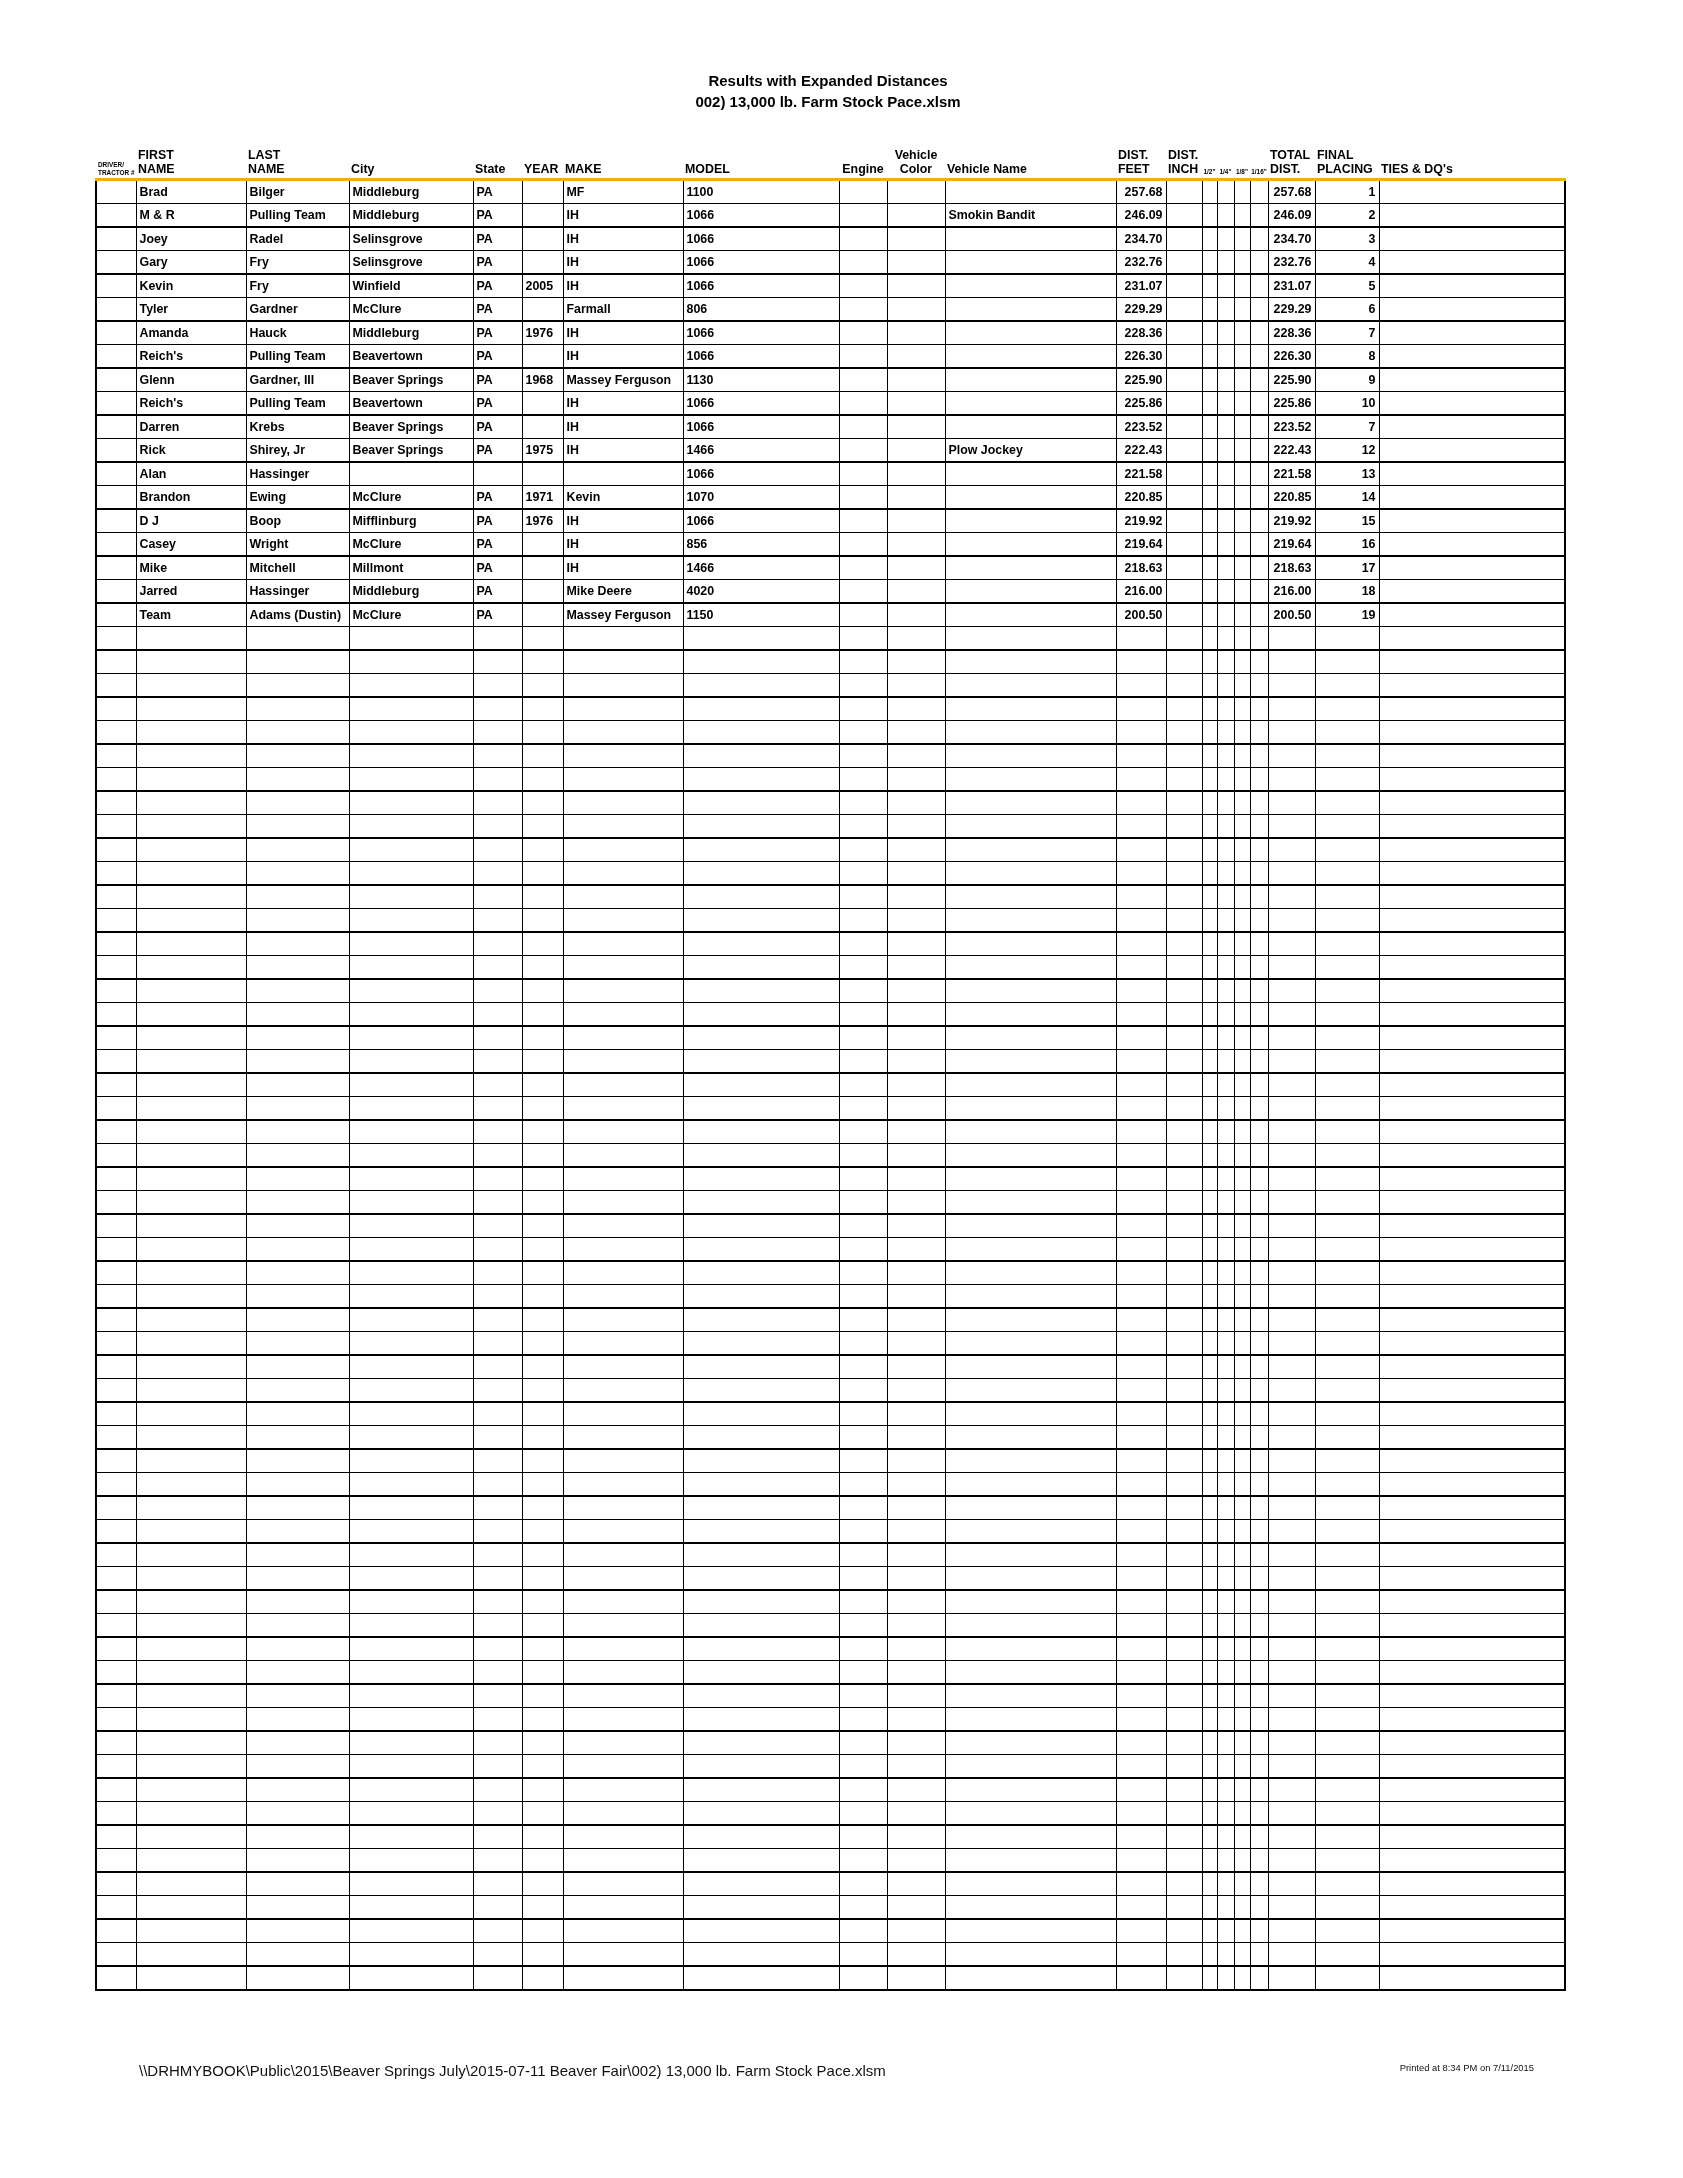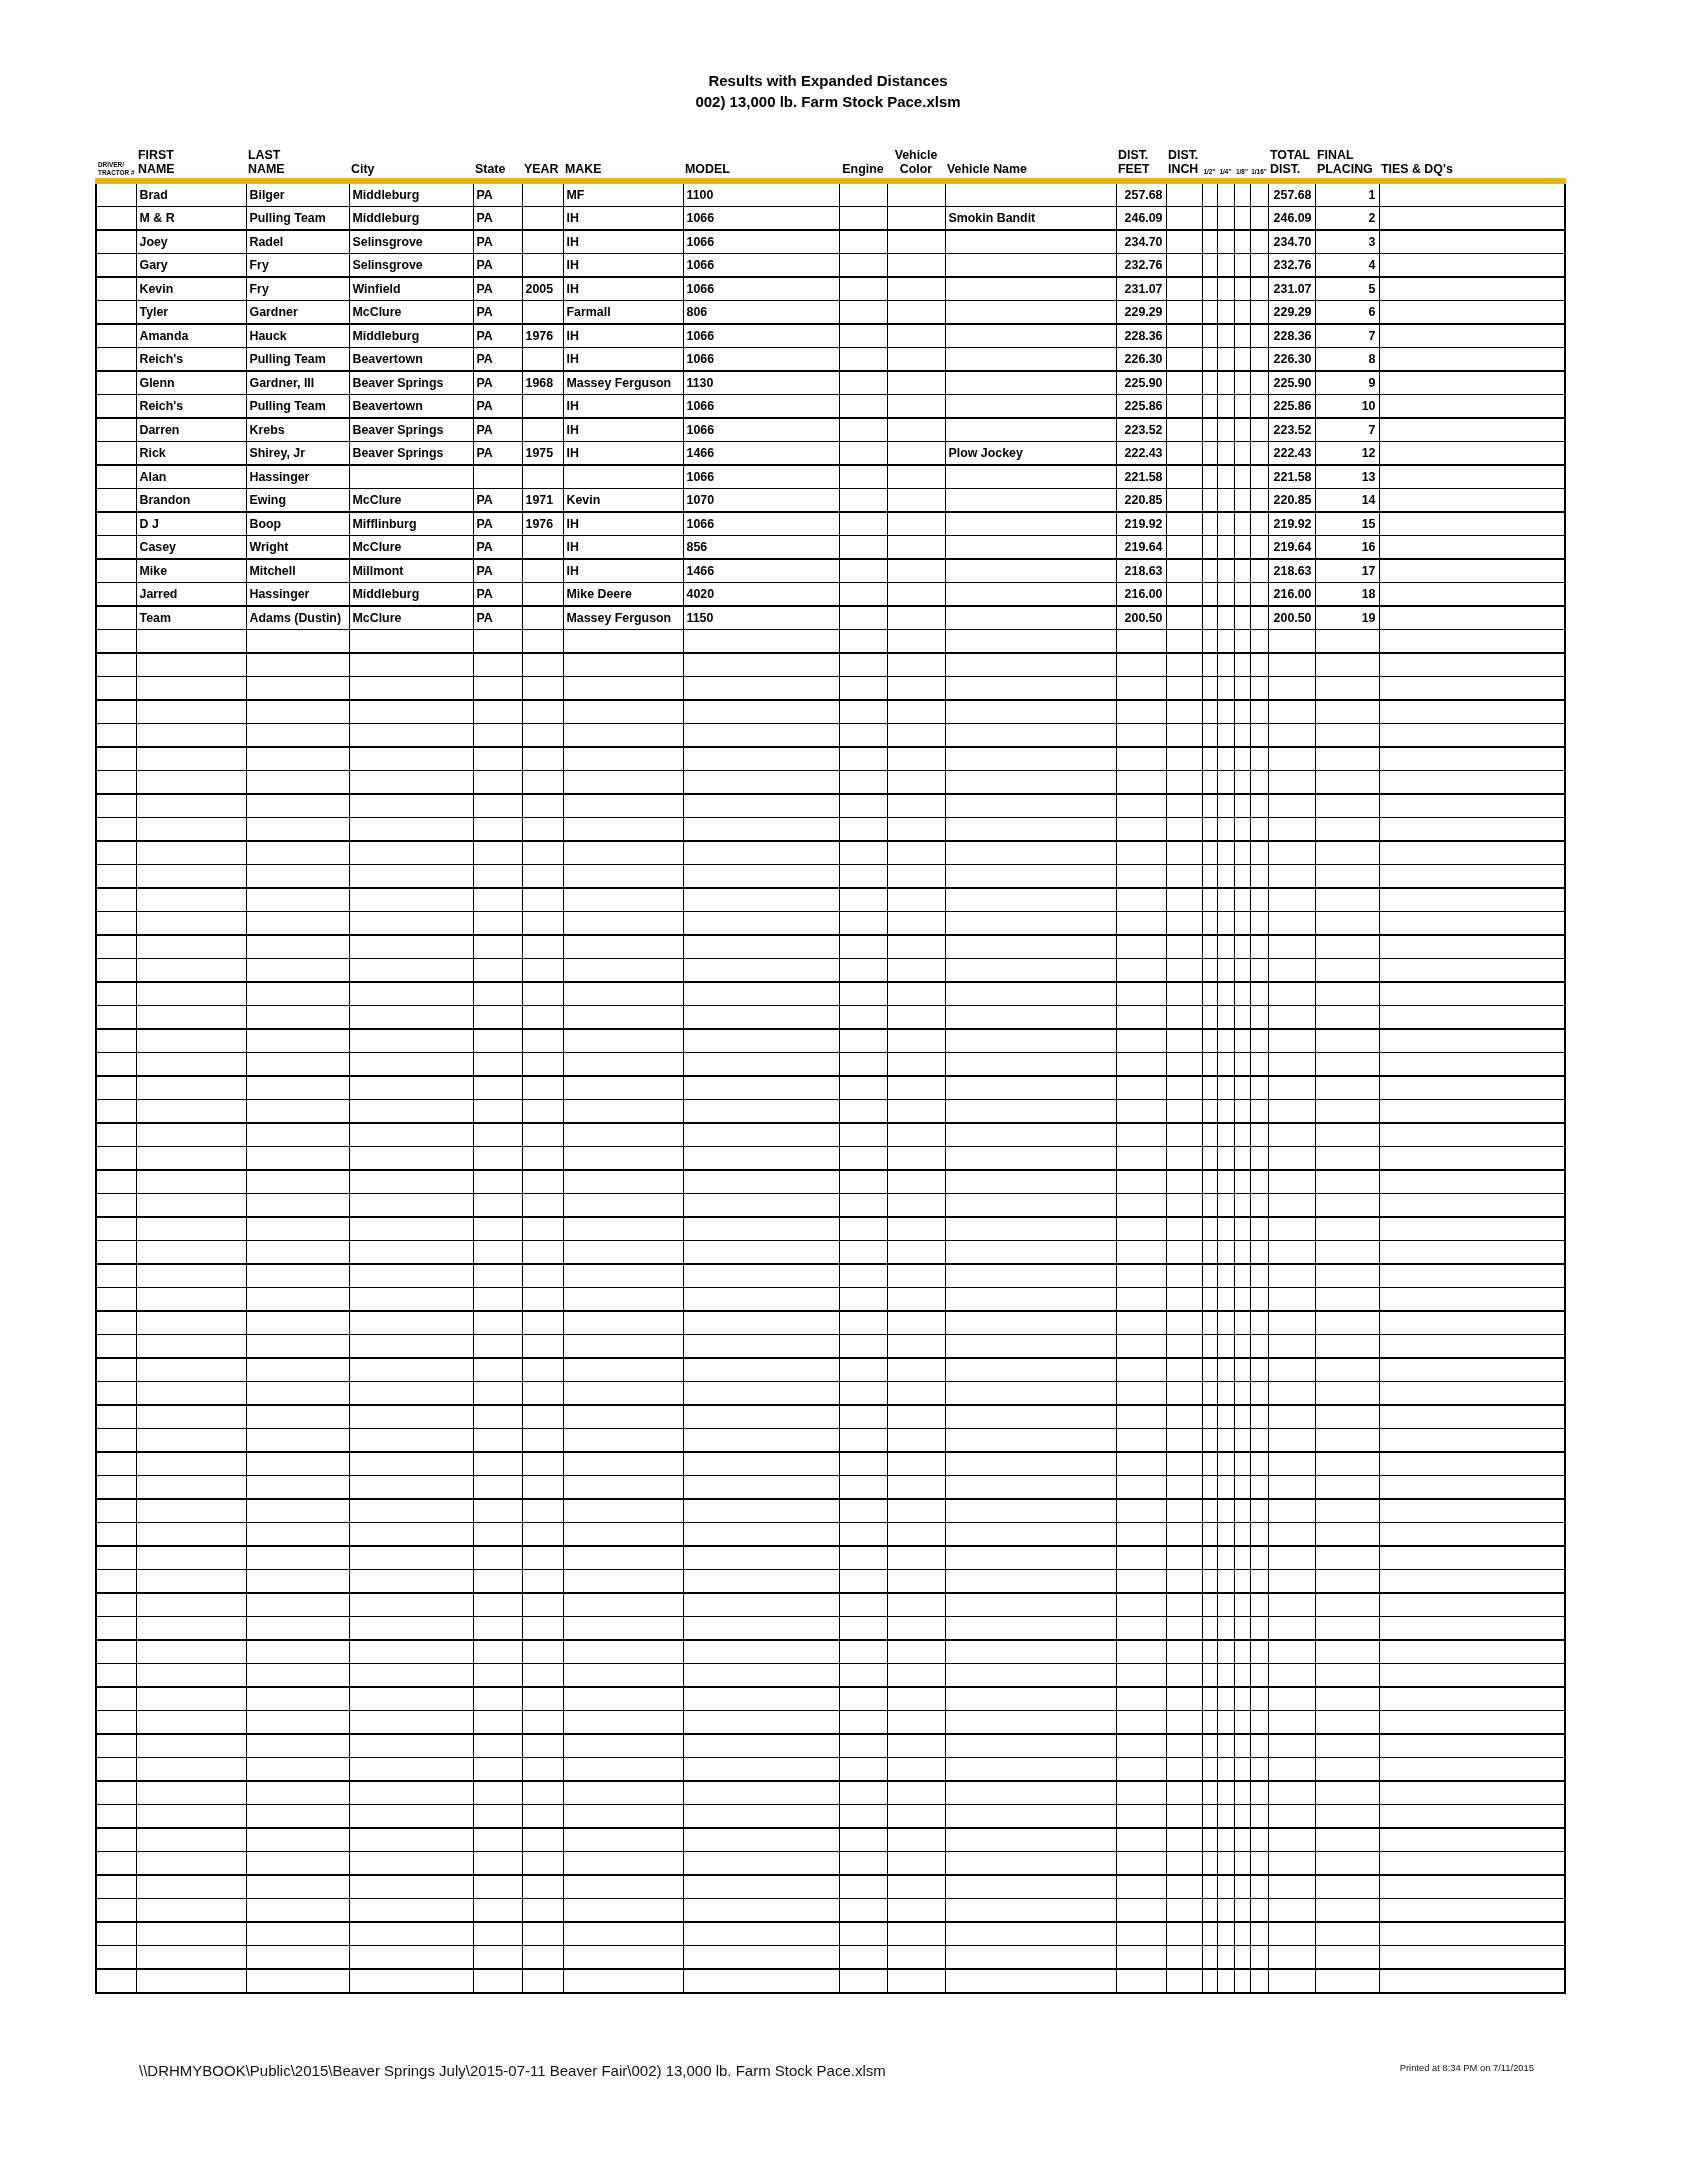--- a/index.html
+++ b/index.html
@@ -2,21 +2,21 @@
 <html><head>
 <meta charset="utf-8">
 <style>
   html,body{margin:0;padding:0;background:#fff;}
   .page{position:relative;width:1683px;height:2178px;background:#ffffff;
         font-family:"Liberation Sans",sans-serif;color:#000;overflow:hidden;}
   .title{position:absolute;top:46px;left:95px;width:1466px;text-align:center;
          font-weight:bold;font-size:15px;line-height:21px;margin-top:24px;}
   table.results{position:absolute;left:95px;top:139px;width:1466px;
                 border-collapse:collapse;table-layout:fixed;}
-  thead th{border:none;border-bottom:6px solid #eab308;vertical-align:bottom;
+  thead th{border:none;border-bottom:3px solid #eab308;vertical-align:bottom;
            text-align:left;font-size:12.4px;line-height:13.4px;font-weight:bold;
            white-space:pre-line;padding:0 0 2px 2px;height:36px;overflow:hidden;}
   thead th.center{text-align:center;padding-left:0;}
   thead th.tiny{font-size:6.4px;line-height:7.4px;}
   thead th.frac{font-size:6.4px;line-height:7.4px;text-align:center;padding:0 0 3px 0;}
   tbody td{border:1px solid #000;height:22px;font-size:12.4px;font-weight:bold;
            padding:0 3px;white-space:nowrap;overflow:hidden;vertical-align:middle;}
   tbody tr:nth-child(even) td{border-bottom-width:2px;}
   tbody td:first-child{border-left:2px solid #000;}
   tbody td:last-child{border-right:2px solid #000;}

